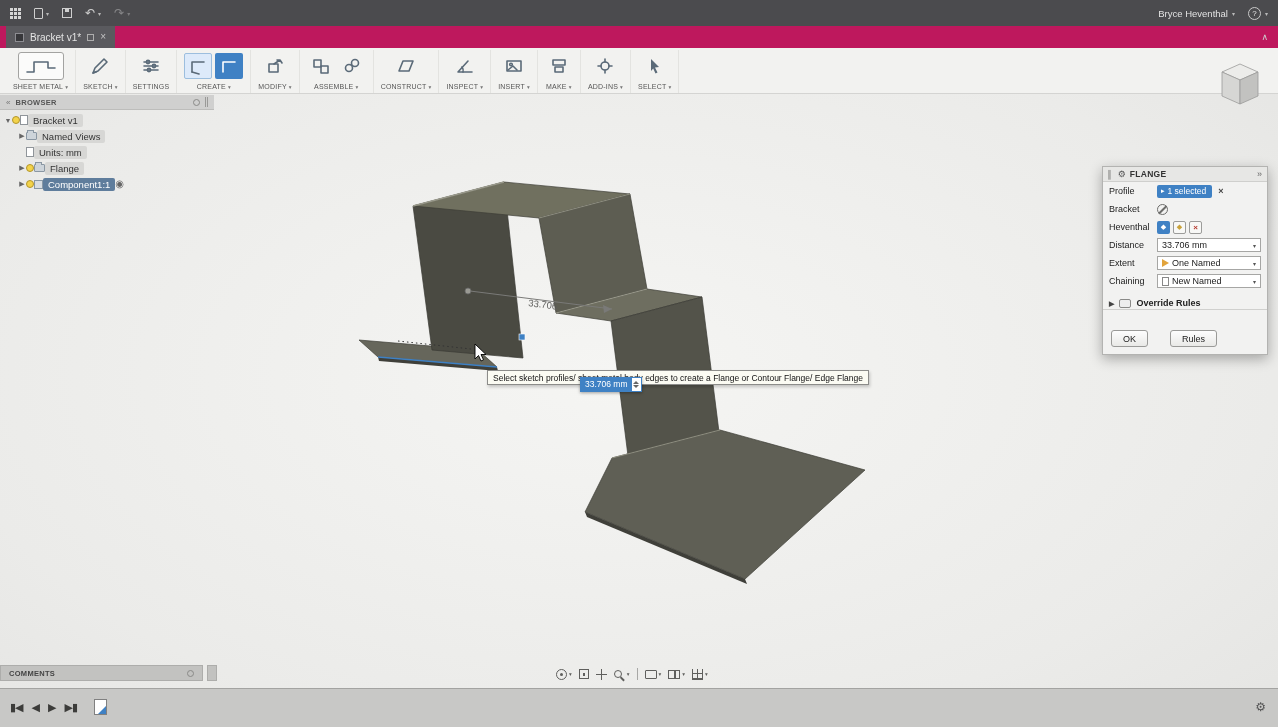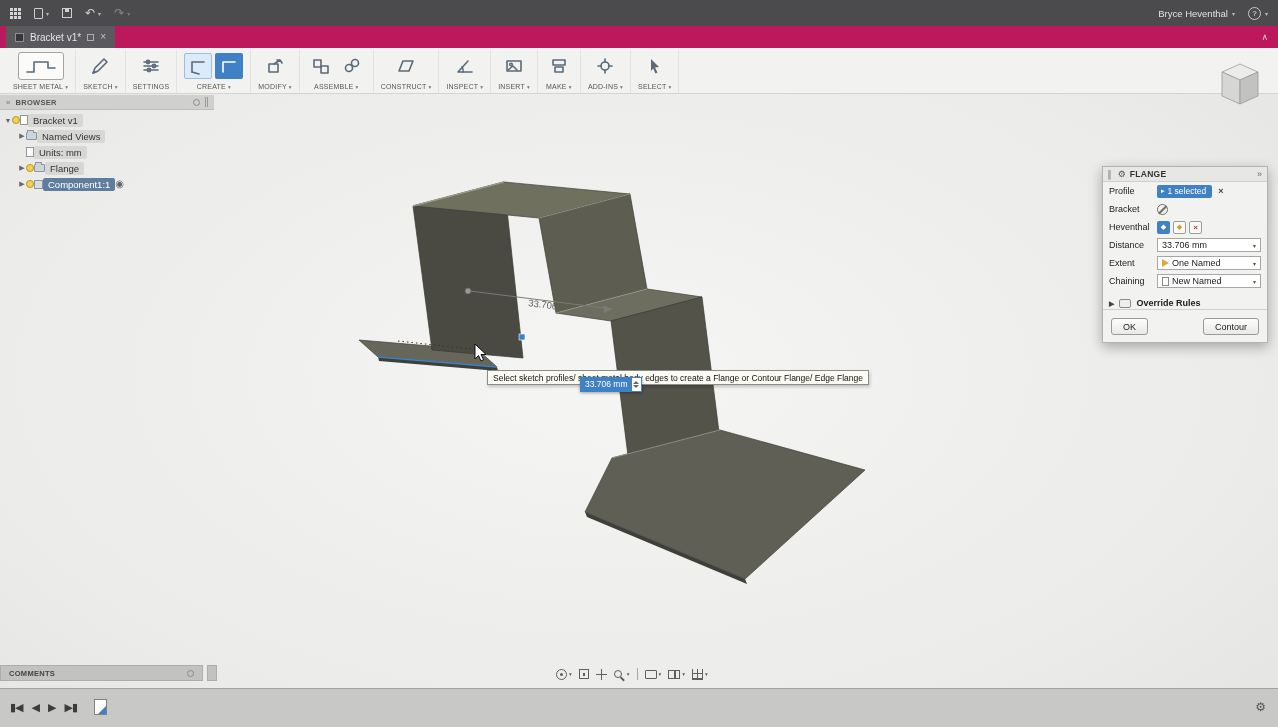--- a/index.html
+++ b/index.html
@@ -90,21 +90,21 @@
   .tic.cross{border:1px solid #9c9c9a;background:#f8f8f6;color:#b5392e;font-weight:bold;font-size:8px}
   .dfield{flex:1;display:flex;align-items:center;gap:3px;height:14px;background:#fff;border:1px solid #a6a6a4;padding:0 4px;cursor:pointer}
   .dfield .val{flex:1;white-space:nowrap;overflow:hidden}
   .dfield .fcaret{font-size:6px;color:#555}
   .fic-ext{width:0;height:0;border-left:7px solid #e2a43c;border-top:4px solid transparent;border-bottom:4px solid transparent}
   .fic-doc{width:7px;height:9px;background:#fff;border:1px solid #888}
   .orow{display:flex;align-items:flex-end;gap:5px;height:18px;padding:0 6px;font-weight:bold}
   .orow .tri{font-size:7px;color:#444}
   .rulebox{width:12px;height:9px;border:1px solid #8a8a88;border-radius:2px;background:#eee}
   .dsep{border-top:1px solid #d0d0ce;margin:1px 0}
-  .dbtns{display:flex;justify-content:space-between;gap:22px;padding:7px 8px 7px}
+  .dbtns{display:flex;justify-content:flex-start;gap:22px;padding:19px 8px 7px}
   .btn{height:17px;padding:0 11px;font-size:9px;color:#222;border:1px solid #9a9a98;border-radius:3px;background:linear-gradient(#fdfdfd,#e9e9e7);cursor:pointer}
 
   
   .tooltip{position:absolute;left:487px;top:370px;height:15px;display:flex;align-items:center;background:#fbfbf3;border:1px solid #8c8c8a;padding:0 5px;font-size:8.5px;color:#111;white-space:nowrap;box-shadow:1px 2px 3px rgba(0,0,0,.2);z-index:55}
   .diminput{position:absolute;left:580px;top:377px;height:15px;display:flex;align-items:center;background:#fff;border:1px solid #3f81c4;box-shadow:0 1px 3px rgba(0,0,0,.35);z-index:56}
   .diminput .dval{background:#3f81c4;color:#fff;font-size:8.5px;padding:1px 4px;line-height:11px}
   .spin{width:9px;display:flex;flex-direction:column;align-items:center;justify-content:center;gap:1px}
   .spin i{display:block;width:0;height:0;border-left:3px solid transparent;border-right:3px solid transparent}
   .spin .up{border-bottom:3px solid #666}
   .spin .dn{border-top:3px solid #666}
@@ -508,21 +508,21 @@
         </span>
     </div>
     <div class="orow">
       <span class="tri">▶</span>
       <span class="rulebox"></span>
       <span>Override Rules</span>
     </div>
     <div class="dsep"></div>
     <div class="dbtns">
       <button class="btn">OK</button>
-      <button class="btn">Contour</button>
+      <button class="btn">Rules</button>
     </div>
   </div>
 
   <div class="tooltip">Select sketch profiles/ sheet metal body edges to create a Flange or Contour Flange/ Edge Flange</div>
   <div class="diminput">
     <span class="dval">33.706 mm</span>
     <span class="spin">
         <i class="up"></i>
         <i class="dn"></i>
       </span>

